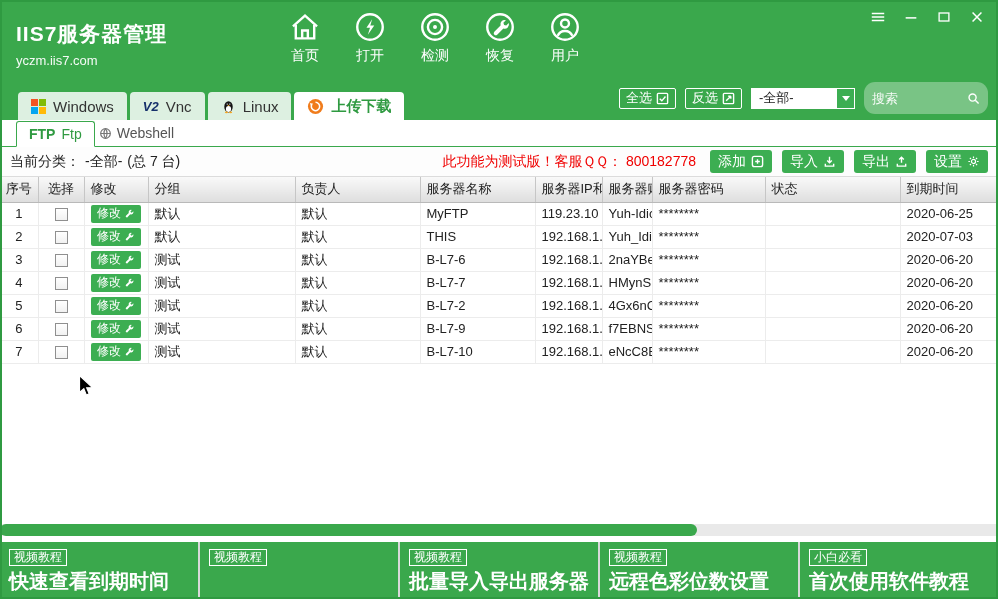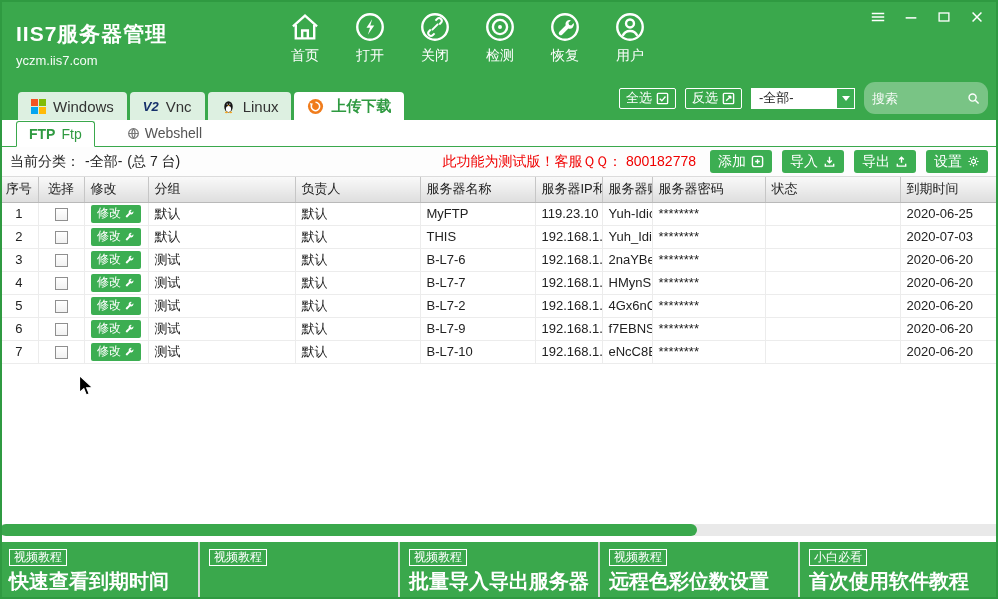--- a/index.html
+++ b/index.html
@@ -31,21 +31,21 @@
   .ghost-btn { display:flex; align-items:center; gap:4px; height:21px; padding:0 6px; border:1px solid #fff; background:transparent; color:#fff; font-size:13px; border-radius:2px; cursor:pointer; }
   .dropdown { width:104px; height:21px; background:#fff; display:flex; align-items:center; cursor:pointer; }
   .dd-value { flex:1; font-size:13px; color:#222; padding-left:8px; }
   .dd-btn { width:19px; height:21px; background:#3cae52; border:1px solid #fff; display:flex; align-items:center; justify-content:center; }
   .dd-arrow { width:0; height:0; border-left:4px solid transparent; border-right:4px solid transparent; border-top:5px solid #fff; }
   .searchbox { width:124px; height:32px; border-radius:11px; background:rgba(255,255,255,.32); display:flex; align-items:center; padding:0 8px; gap:4px; }
   .searchbox input { flex:1; min-width:0; border:none; outline:none; background:transparent; color:#fff; font-size:13px; }
   .searchbox input::placeholder { color:#fff; opacity:.95; }
 
   
-  .subtabs { height:27px; background:#fff; border-bottom:1px solid #3aa84c; display:flex; align-items:flex-end; padding-left:16px; gap:32px; }
+  .subtabs { height:27px; background:#fff; border-bottom:1px solid #3aa84c; display:flex; align-items:flex-end; padding-left:16px; gap:4px; }
   .subtab-active { height:26px; margin-bottom:-1px; padding:0 12px; display:flex; align-items:center; gap:6px; background:#fff; border:1px solid #3aa84c; border-bottom:1px solid #fff; border-radius:3px 3px 0 0; color:#2f9a41; font-size:14px; cursor:pointer; }
   .subtab-badge { font-weight:bold; }
   .subtab-plain { display:flex; align-items:center; gap:5px; color:#555; font-size:14px; padding-bottom:5px; cursor:pointer; }
 
   
   .inforow { height:30px; background:#fdfdfd; border-bottom:1px solid #dcdcdc; display:flex; align-items:center; padding:0 10px; font-size:14px; color:#222; }
   .cat { display:flex; gap:5px; align-items:center; }
   .notice { margin-left:auto; margin-right:14px; color:#f00000; font-size:14px; }
   .actions { display:flex; gap:10px; }
   .action-btn { height:23px; padding:0 8px; border:none; border-radius:3px; background:#3cae52; color:#fff; font-size:14px; display:flex; align-items:center; gap:5px; cursor:pointer; }
@@ -90,27 +90,20 @@
             <path d="M10 20 V14.5 H14 V20"></path>
         </svg>
         <span class="nav-label">首页</span>
       </div>
       <div class="nav-item">
         <svg class="nav-icon" viewBox="0 0 24 24" fill="none" stroke="#fff" stroke-width="1.7">
           <circle cx="12" cy="12" r="9"></circle>
             <path d="M13.5 6.5 L9.5 12.5 H12 L10.5 17.5 L15 11 H12.2 Z" fill="#fff" stroke="none"></path>
         </svg>
         <span class="nav-label">打开</span>
-      </div>
-      <div class="nav-item">
-        <svg class="nav-icon" viewBox="0 0 24 24" fill="none" stroke="#fff" stroke-width="1.7">
-          <circle cx="12" cy="12" r="9"></circle>
-          <path d="M9 13.8 l-1.2 1.2 a1.9 1.9 0 0 0 2.7 2.7 l1.2-1.2 M15 10.2 l1.2-1.2 a1.9 1.9 0 0 0 -2.7-2.7 l-1.2 1.2 M9.8 14.2 l4.4-4.4" stroke-width="1.4"></path>
-        </svg>
-        <span class="nav-label">关闭</span>
       </div>
       <div class="nav-item">
         <svg class="nav-icon" viewBox="0 0 24 24" fill="none" stroke="#fff" stroke-width="1.7">
           <circle cx="12" cy="12" r="9"></circle>
             <circle cx="12" cy="12" r="5"></circle>
             <circle cx="12" cy="12" r="1.4" fill="#fff" stroke="none"></circle>
         </svg>
         <span class="nav-label">检测</span>
       </div>
       <div class="nav-item">

